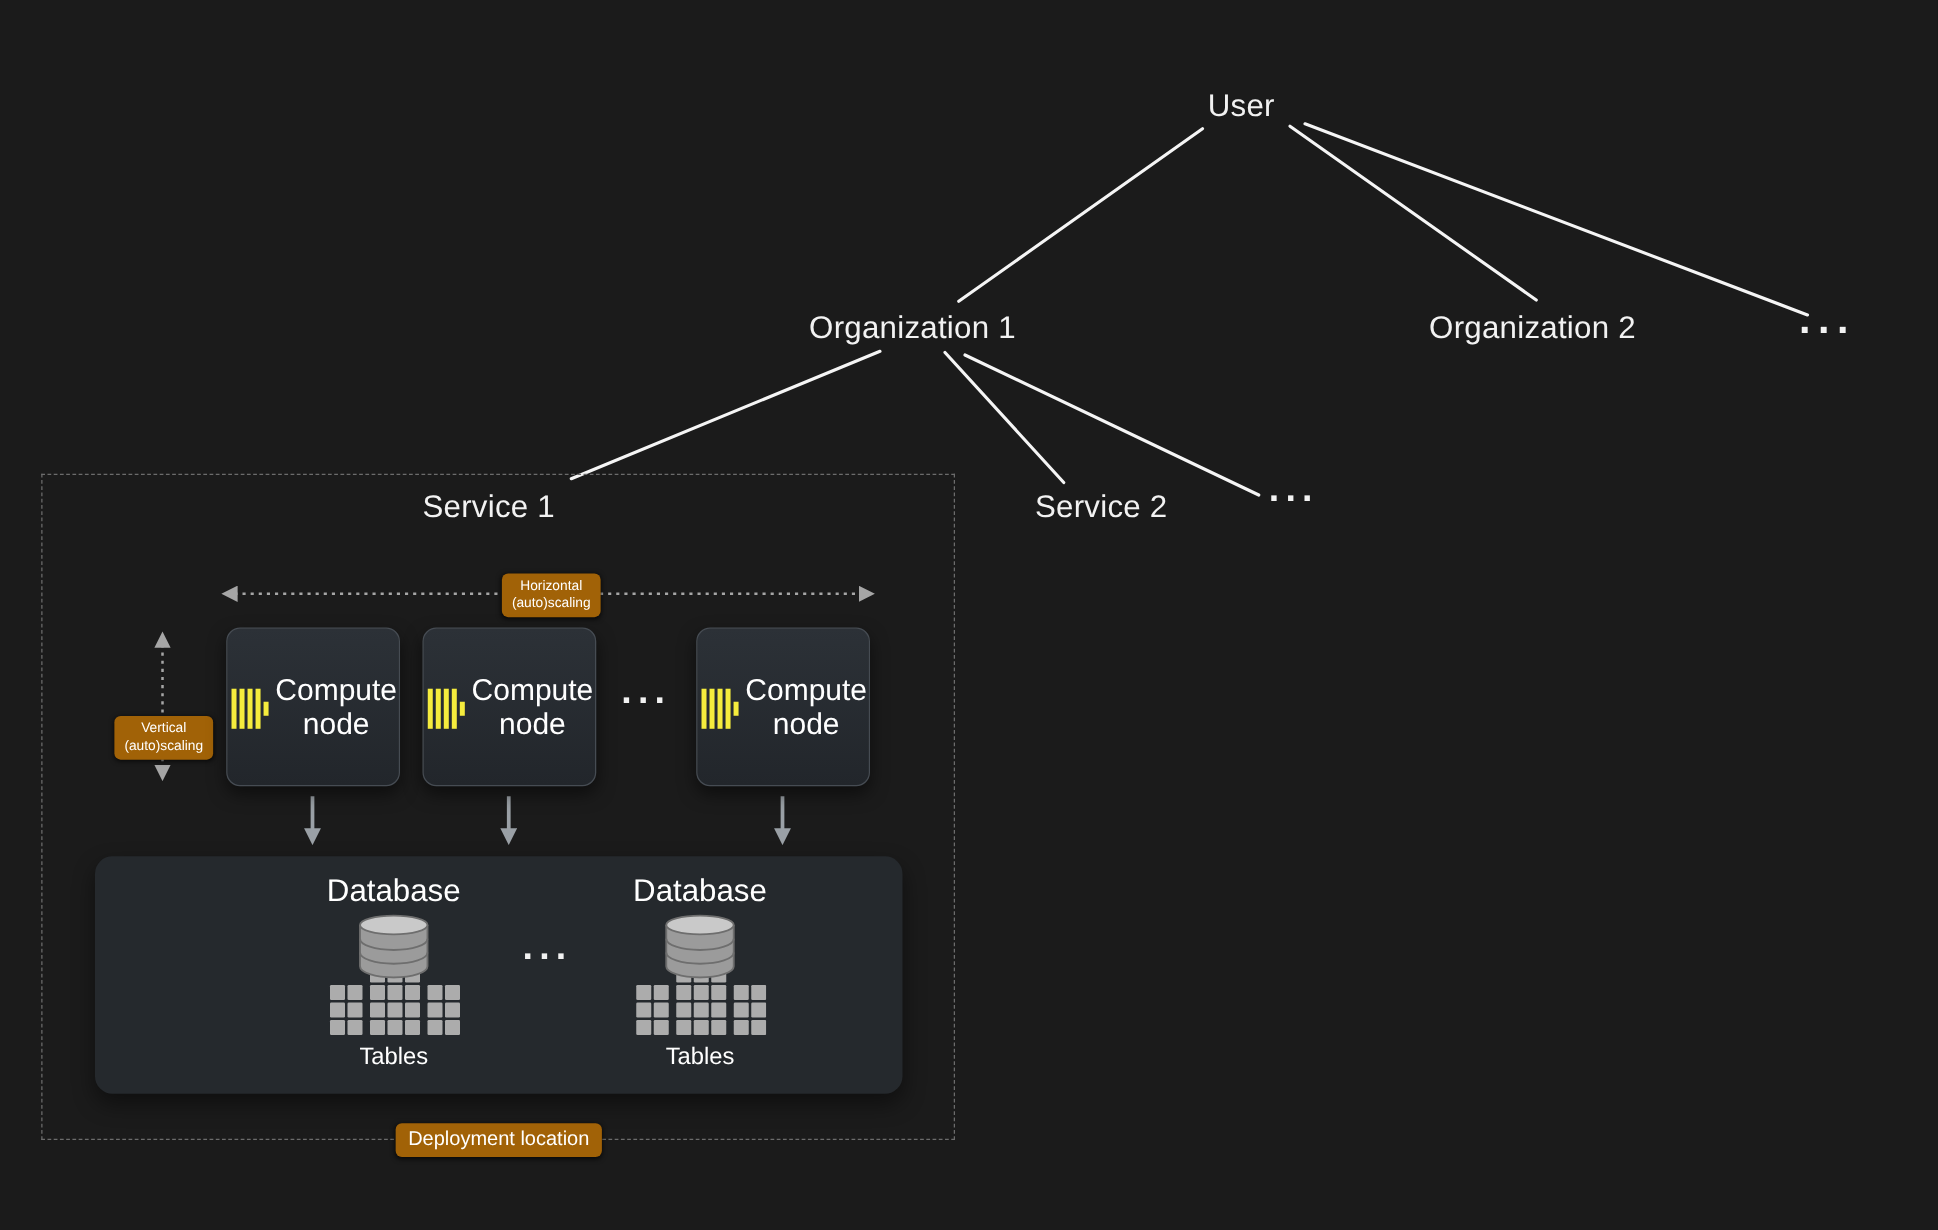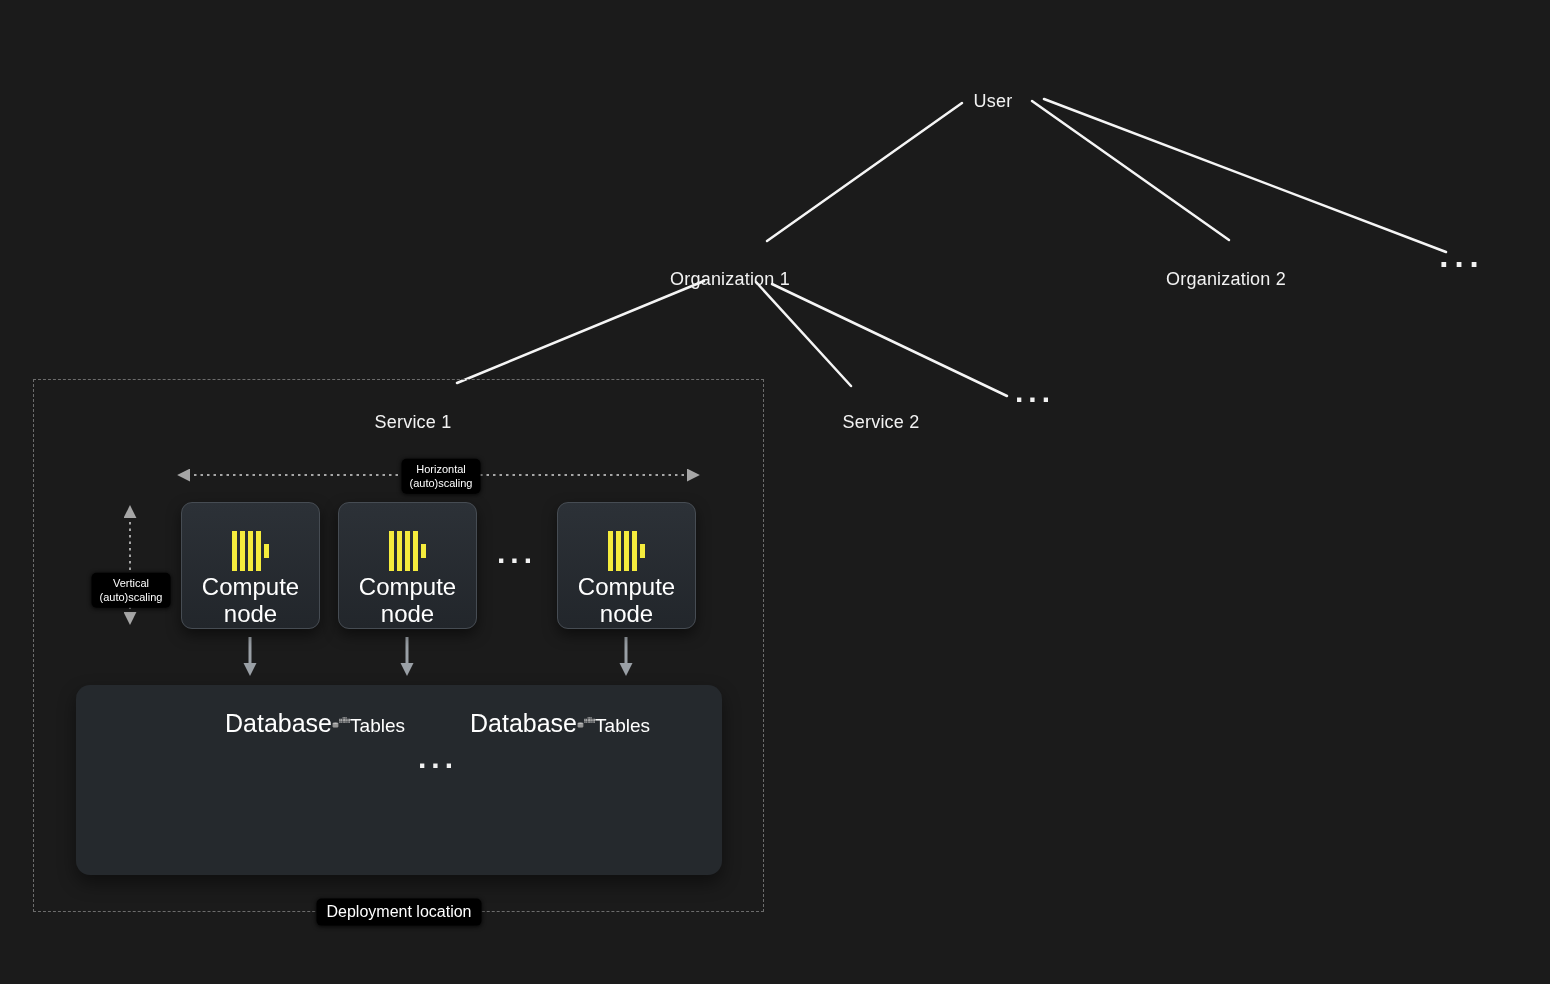--- a/index.html
+++ b/index.html
@@ -6,62 +6,62 @@
   html,body { background:var(--background,#1b1b1b); }
   .stage {
     position:relative; width:1550px; height:984px; overflow:hidden;
     background:var(--background,#1b1b1b);
     font-family:"Liberation Sans", sans-serif;
     color:var(--text,#f2f2f2);
   }
   .lines { position:absolute; left:0; top:0; }
   .node-label {
     position:absolute; transform:translate(-50%,-50%);
-    font-size:18px; color:var(--text,#f2f2f2); white-space:nowrap; letter-spacing:.2px;margin-top:16px;
+    font-size:25px; color:var(--text,#f2f2f2); white-space:nowrap; letter-spacing:.2px;
   }
   .dots {
     position:absolute; transform:translate(-50%,-50%);
     font-size:33px; font-weight:700; letter-spacing:6px; line-height:1;
     color:var(--text,#f2f2f2);
   }
   .dots.small { font-size:30px; letter-spacing:5px; }
   .service-box {
     position:absolute; left:33px; top:379px; width:731px; height:533px;
     border:1px dashed #6c6c6c;
   }
   .pill {
     position:absolute; transform:translate(-50%,-50%);
-    background:#000000; color:#fff; font-size:11px; line-height:1.3;
+    background:#a16207; color:#fff; font-size:11px; line-height:1.3;
     text-align:center; padding:3px 8px; border-radius:5px; white-space:nowrap;
     box-shadow:0 1px 4px rgba(0,0,0,.75);
   }
   .pill.deployment { font-size:16px; padding:3px 10px; }
   .pill span { display:block; }
   .compute-node {
     position:absolute; width:139px; height:127px;
     background:linear-gradient(180deg,#2c3137,#22262b);
     border:1px solid #464c53; border-radius:11px;
     box-shadow:0 6px 14px rgba(0,0,0,.5);
-    display:flex; flex-direction:column; align-items:center; justify-content:flex-end;
+    display:flex; flex-direction:row; align-items:center; justify-content:flex-end;
     padding-top:2px;
   }
   .bars-icon { width:46px; height:46px; }
   .compute-node .label { font-size:24px; line-height:1.12; text-align:center; width:125px; color:#fff; }
   .storage-box {
     position:absolute; left:76px; top:685px; width:646px; height:190px;
     background:#25292d; border-radius:14px;
     box-shadow:0 8px 18px rgba(0,0,0,.45);
   }
   .storage-label {
     position:absolute; left:94px; top:63px; width:106px;
     font-size:25px; line-height:34px; text-align:center; color:#fff;
   }
   .db-group {
     position:absolute; top:14px; width:180px;
-    display:flex; align-items:center;text-align:center;
+    display:flex; flex-direction:column; align-items:center;text-align:center;
   }
   .db-group .db-label    { font-size:25px; line-height:28px; color:#fff; margin-bottom:4px; }
   .db-icon   { width:66px; height:52px; position:relative; z-index:2; }
   .tables-icon { width:106px; height:56px; margin-top:-10px; }
   .db-group .tables-label { font-size:19px; line-height:30px; color:#fff; margin-top:2px; }
 </style>
 </head>
 <body>
 
 <svg width="0" height="0" style="position:absolute" aria-hidden="true">
@@ -144,21 +144,21 @@
   </svg>
 
   <div class="node-label" style="left:993px; top:85px;">User</div>
   <div class="node-label" style="left:730px; top:263px;">Organization 1</div>
   <div class="node-label" style="left:1226px; top:263px;">Organization 2</div>
   <div class="dots" style="left:1462px; top:255px;">...</div>
   <div class="node-label" style="left:881px; top:406px;text-align:center;">Service 2</div>
   <div class="dots small" style="left:1035px; top:392px;">...</div>
 
   <div class="service-box"></div>
-  <div class="node-label" style="left:413px; top:406px;">Service 1</div>
+  <div class="node-label" style="left:391px; top:406px;">Service 1</div>
 
   <div class="pill" style="left:441px; top:476px;">
     <span>Horizontal</span>
     <span>(auto)scaling</span>
   </div>
   <div class="pill" style="left:131px; top:590px;">
     <span>Vertical</span>
     <span>(auto)scaling</span>
   </div>
 

